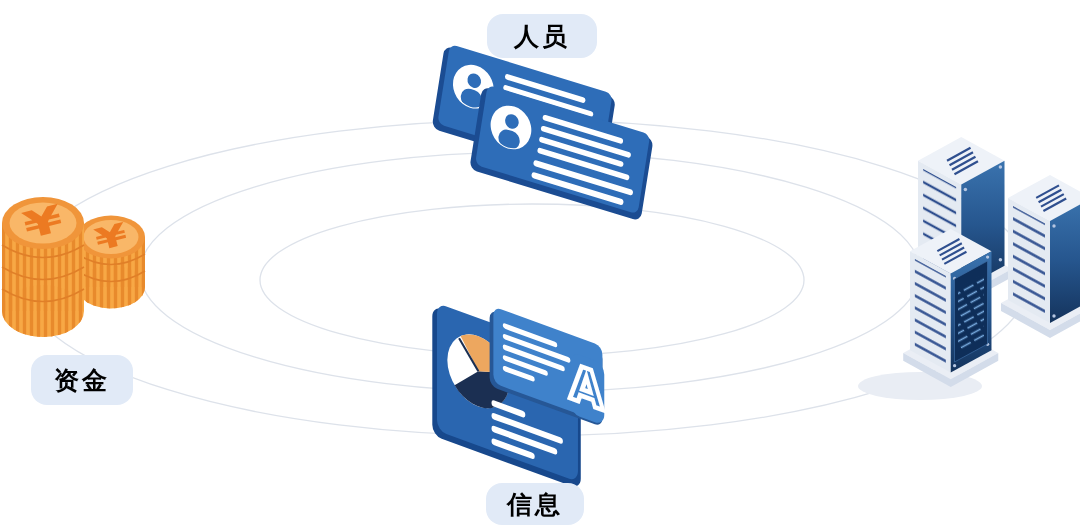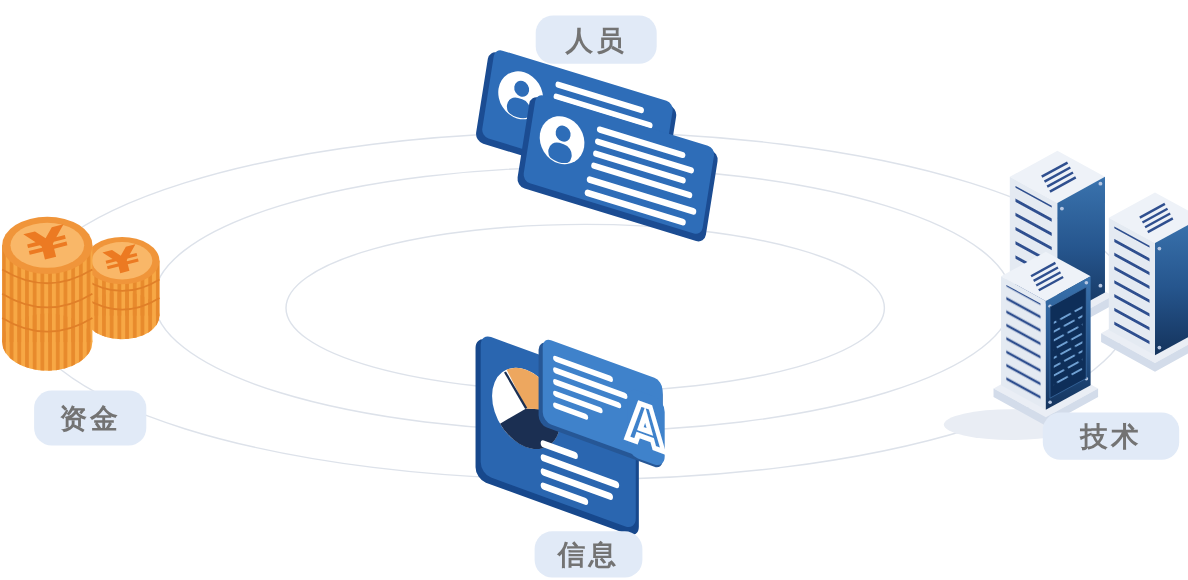--- a/index.html
+++ b/index.html
@@ -1,20 +1,20 @@
 <!DOCTYPE html>
 <html><head>
 <meta charset="utf-8">
 <style>
   html,body{margin:0;padding:0;background:#fff;}
   .stage{position:relative;width:1080px;height:527px;background:#ffffff;overflow:hidden;
          font-family:"Liberation Sans",sans-serif;}
   .stage svg{position:absolute;left:0;top:0;}
   .pill{position:absolute;display:flex;align-items:center;justify-content:center;
-        background:#e1eaf7;color:#737373;font-weight:bold;font-size:25px;
+        background:#e1eaf7;color:#000000;font-weight:bold;font-size:25px;
         letter-spacing:3px;border-radius:16px;user-select:none;}
 </style>
 </head>
 <body>
 
 <div class="stage">
 
 <svg width="1080" height="527" viewBox="0 0 1080 527">
   <defs>
     <linearGradient id="faceG" x1="0" y1="0" x2="0" y2="1">
@@ -150,15 +150,14 @@
         <rect x="10" y="42" width="48" height="5" rx="2.5"></rect>
         <rect x="10" y="52" width="34" height="5" rx="2.5"></rect>
       </g>
       <text x="99" y="60" text-anchor="middle" font-size="46" font-weight="bold" fill="none" stroke="#ffffff" stroke-width="4.5" font-family="DejaVu Sans, sans-serif">A</text>
     </g>
   </g>
 </svg>
 
   <div class="pill" style="left:487px;top:14px;width:110px;height:44px">人员</div>
   <div class="pill" style="left:31px;top:355px;width:102px;height:50px">资金</div>
-  <div class="pill" style="left:948px;top:375px;width:124px;height:43px">技术</div>
   <div class="pill" style="left:486px;top:483px;width:98px;height:42px">信息</div>
 </div>
 
 </body></html>

